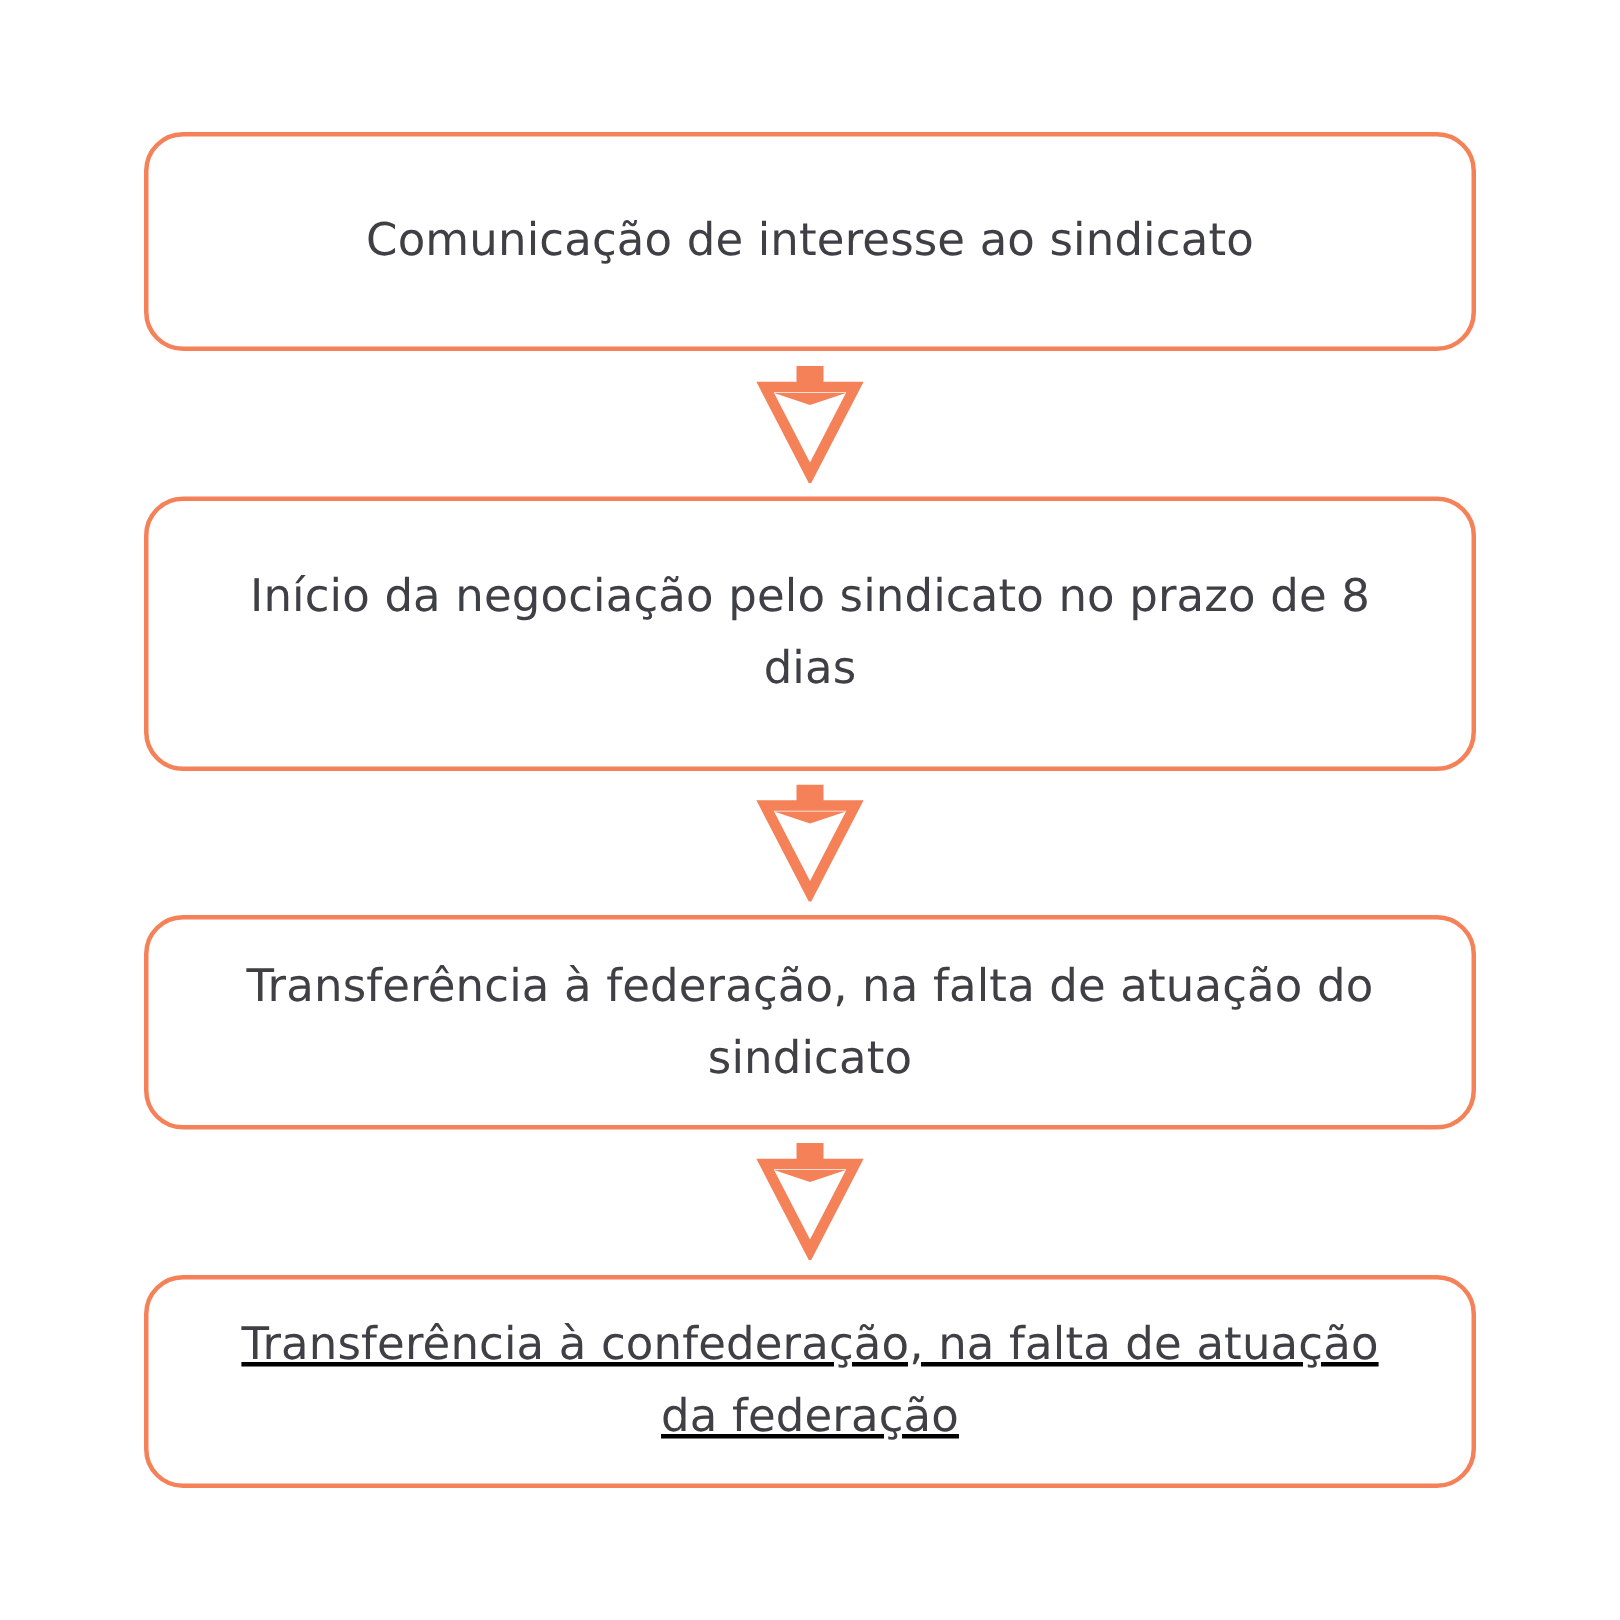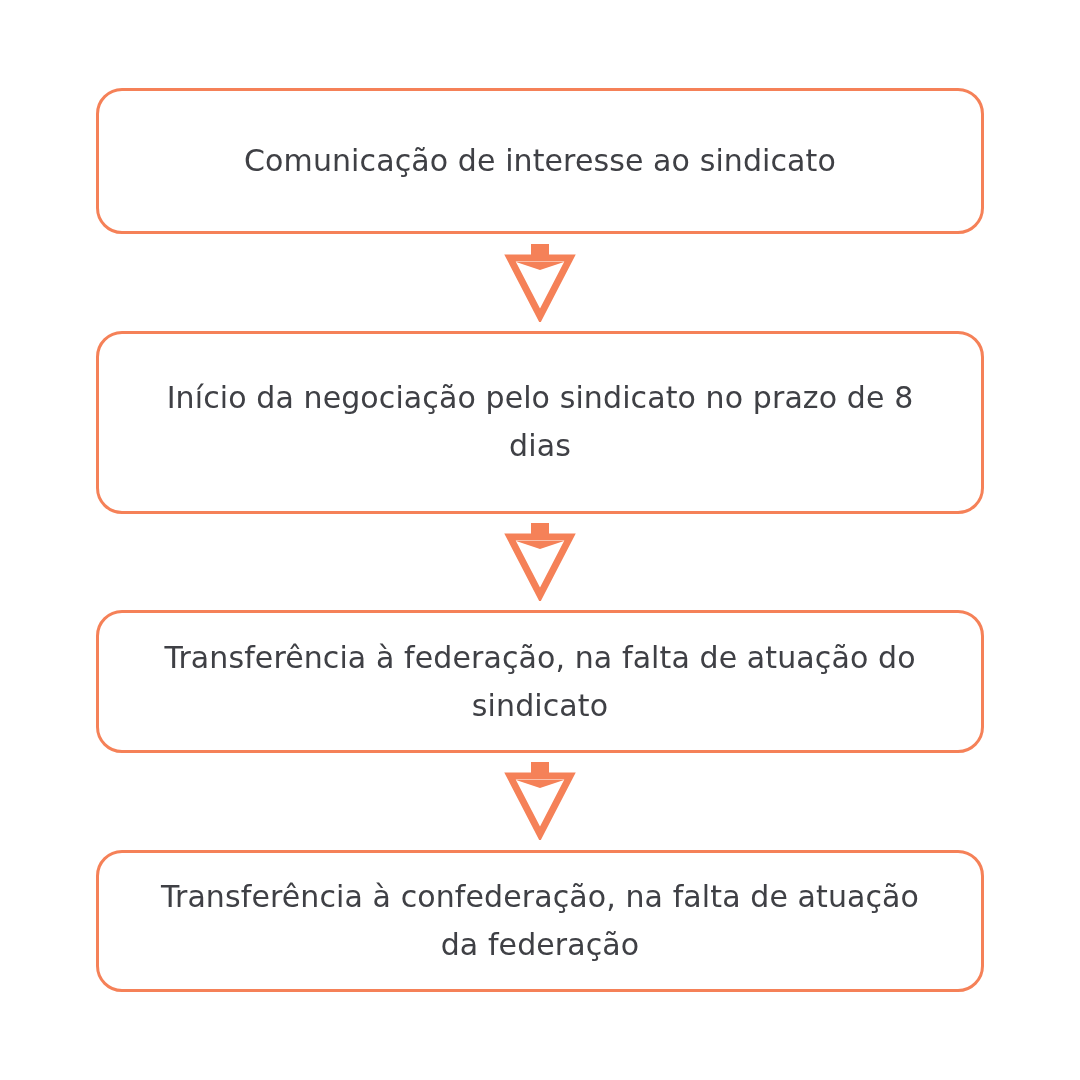--- a/index.html
+++ b/index.html
@@ -31,21 +31,21 @@
     background: #ffffff;
     display: flex;
     align-items: center;
     justify-content: center;
     text-align: center;
     padding: 14px 44px;
   }
   .node-1 { height: 148px; }
   .node-2 { height: 185px; }
   .node-3 { height: 144px; }
-  .node-4 { height: 144px; }
+  .node-4 { height: 144px; text-decoration: underline; }
   .node-label {
     font-size: 30px;
     line-height: 1.6;
     color: #3f4045;
     letter-spacing: 0.1px;
     font-weight: 400;
   }
   .connector {
     height: 98px;
     display: flex;

